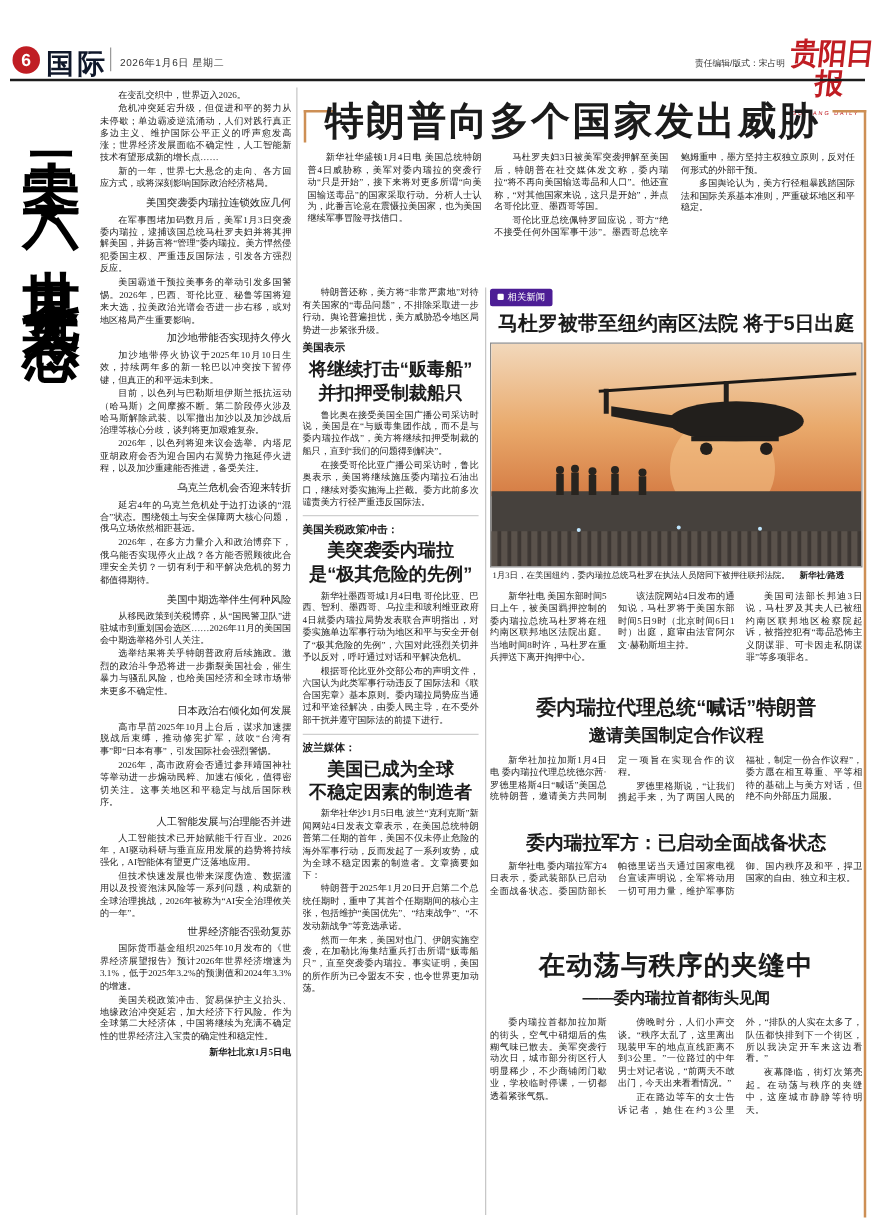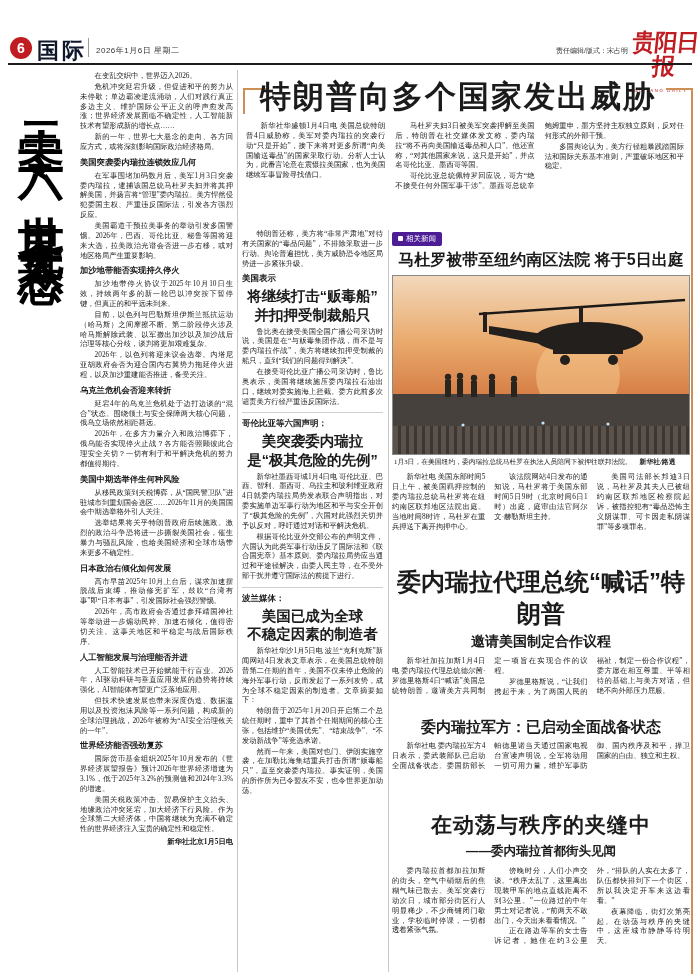--- a/index.html
+++ b/index.html
@@ -20,22 +20,22 @@
             letter-spacing:-1px;transform:skewX(-6deg);line-height:24px;}
   .masthead-sub{font-size:4.5px;letter-spacing:1.5px;font-weight:normal;transform:none;}
   .header-rule{left:8px;top:63px;width:684px;height:2px;background:#1c1c1c;}
 
   
   .vertical-headline{left:11px;top:88px;height:612px;writing-mode:vertical-rl;
       font-family:"Liberation Sans", sans-serif;font-weight:900;font-size:46px;
       letter-spacing:9px;color:#000;}
   .left-column{left:80px;top:71px;width:153px;height:901px;overflow:hidden;}
   p.bp{font-size:7.3px;line-height:1.35;text-align:justify;text-indent:14.6px;margin:0 0 1px 0;}
-  .feature-heading{font-family:"Liberation Sans", sans-serif;font-size:8.3px;font-weight:bold;
-      text-align:left;margin:5px 0 3px 0;}
+  .feature-heading{font-family:"Liberation Sans", sans-serif;font-size:8.3px;font-weight:normal;
+      text-align:right;margin:5px 0 3px 0;}
   .feature-byline{font-size:7.3px;font-weight:bold;text-align:right;margin-top:3px;}
 
   
   .divider-left{left:237px;top:70px;width:1px;height:902px;background:#c7c7c7;}
   .divider-mid{left:388px;top:230px;width:1px;height:742px;background:#c7c7c7;}
   .frame-left-corner{left:243px;top:88px;width:22px;height:24px;
       border-top:2.5px solid #cd8f55;border-left:2.5px solid #cd8f55;}
   .frame-right-rail{left:666px;top:88px;width:25px;height:884px;
       border-top:2.5px solid #cd8f55;border-right:2.5px solid #cd8f55;}
 
@@ -61,22 +61,22 @@
   .photo-headline{font-family:"Liberation Sans", sans-serif;font-size:16px;font-weight:900;
       text-align:center;margin:4px 0 4px 0;white-space:nowrap;}
   .news-photo{display:block;width:296px;height:178px;border:1px solid #8a8a8a;}
   .photo-caption{font-size:6.8px;margin:3px 2px 6px 2px;text-align:justify;line-height:1.3;}
   .photo-credit{font-weight:bold;margin-left:6px;}
   .rc-body{column-count:3;column-gap:9px;overflow:hidden;}
   .rc-body.maduro{height:76px;}
   .rc-body.invite{height:55px;}
   .rc-body.military{height:61px;}
   .rc-body.street{height:178px;}
-  .invite-headline1{font-family:"Liberation Sans", sans-serif;font-size:24px;font-weight:900;
-      text-align:center;margin-top:18px;}
+  .invite-headline1{font-family:"Liberation Sans", sans-serif;font-size:16px;font-weight:900;
+      text-align:center;margin-top:8px;}
   .invite-headline2{font-family:"Liberation Sans", sans-serif;font-size:14px;font-weight:bold;
       text-align:center;margin:3px 0 5px 0;}
   .military-headline{font-family:"Liberation Sans", sans-serif;font-size:15px;font-weight:900;
       text-align:center;margin:7px 0 4px 0;}
   .street-headline{font-family:"Liberation Sans", sans-serif;font-size:21px;font-weight:900;
       text-align:center;margin-top:9px;letter-spacing:1px;}
   .street-subtitle{font-family:"Liberation Sans", sans-serif;font-size:12.5px;font-weight:bold;
       text-align:center;margin:4px 0 6px 0;}
 </style>
 </head>
@@ -152,21 +152,21 @@
 
     <div class="kicker">美国表示</div>
     <div class="mid-headline">将继续打击“贩毒船”</div>
     <div class="mid-headline">并扣押受制裁船只</div>
     <div class="mid-body">
       <p class="bp">鲁比奥在接受美国全国广播公司采访时说，美国是在“与贩毒集团作战，而不是与委内瑞拉作战”，美方将继续扣押受制裁的船只，直到“我们的问题得到解决”。</p>
       <p class="bp">在接受哥伦比亚广播公司采访时，鲁比奥表示，美国将继续施压委内瑞拉石油出口，继续对委实施海上拦截。委方此前多次谴责美方行径严重违反国际法。</p>
     </div>
 
     <div class="mid-divider"></div>
-    <div class="kicker">哥伦比亚等六国声明：</div>
+    <div class="kicker">美国关税政策冲击：</div>
     <div class="mid-headline">美突袭委内瑞拉</div>
     <div class="mid-headline">是“极其危险的先例”</div>
     <div class="mid-body">
       <p class="bp">新华社墨西哥城1月4日电 哥伦比亚、巴西、智利、墨西哥、乌拉圭和玻利维亚政府4日就委内瑞拉局势发表联合声明指出，对委实施单边军事行动为地区和平与安全开创了“极其危险的先例”，六国对此强烈关切并予以反对，呼吁通过对话和平解决危机。</p>
       <p class="bp">根据哥伦比亚外交部公布的声明文件，六国认为此类军事行动违反了国际法和《联合国宪章》基本原则。委内瑞拉局势应当通过和平途径解决，由委人民主导，在不受外部干扰并遵守国际法的前提下进行。</p>
     </div>
 
     <div class="mid-divider"></div>
     <div class="kicker">波兰媒体：</div>
     <div class="mid-headline">美国已成为全球</div>

